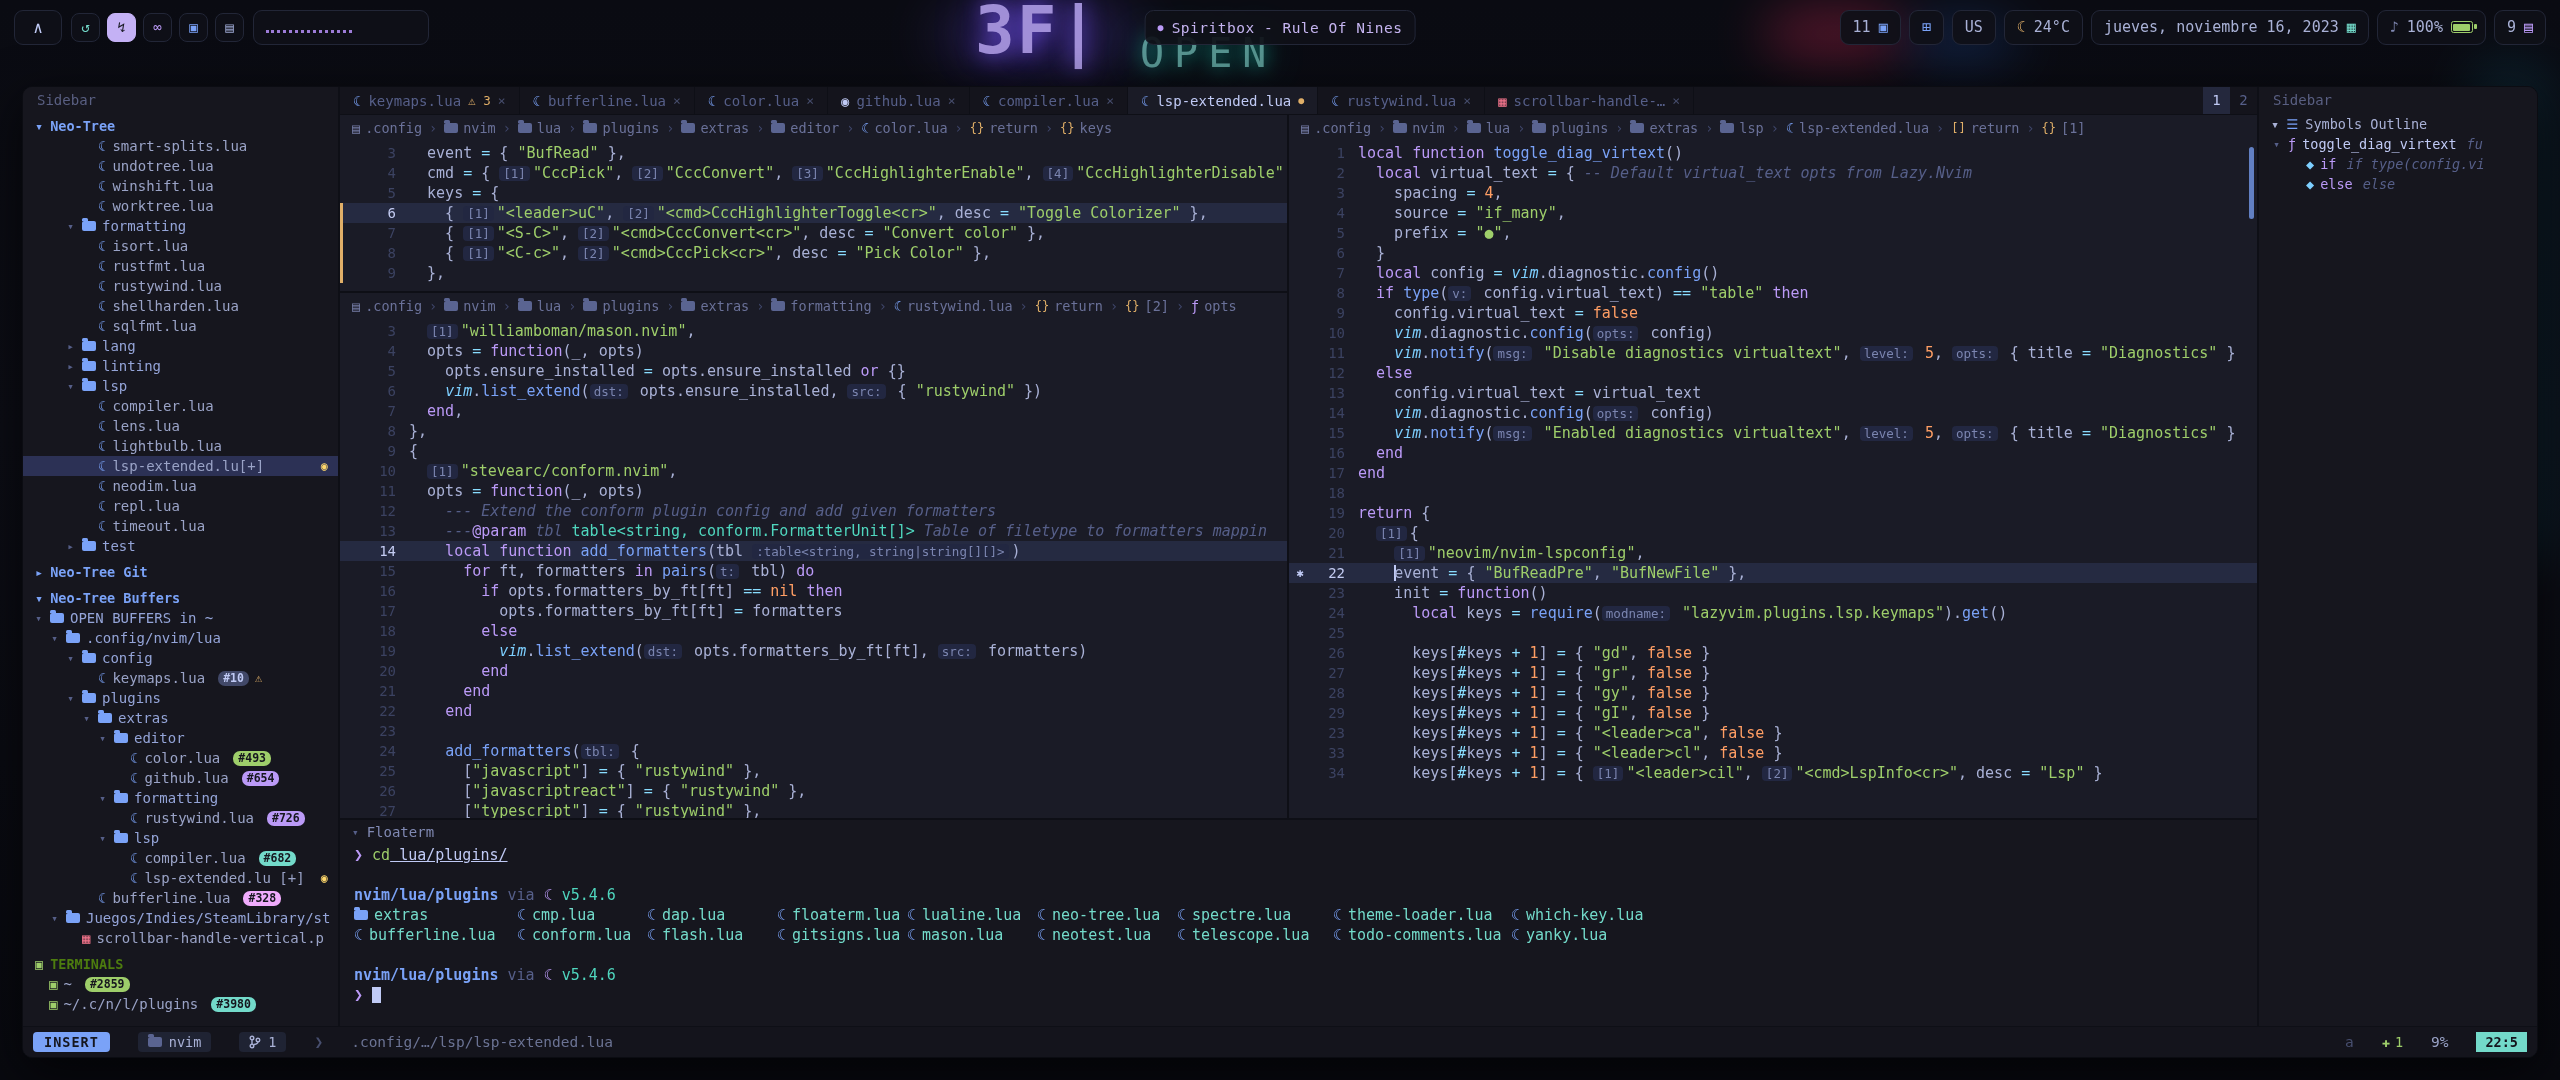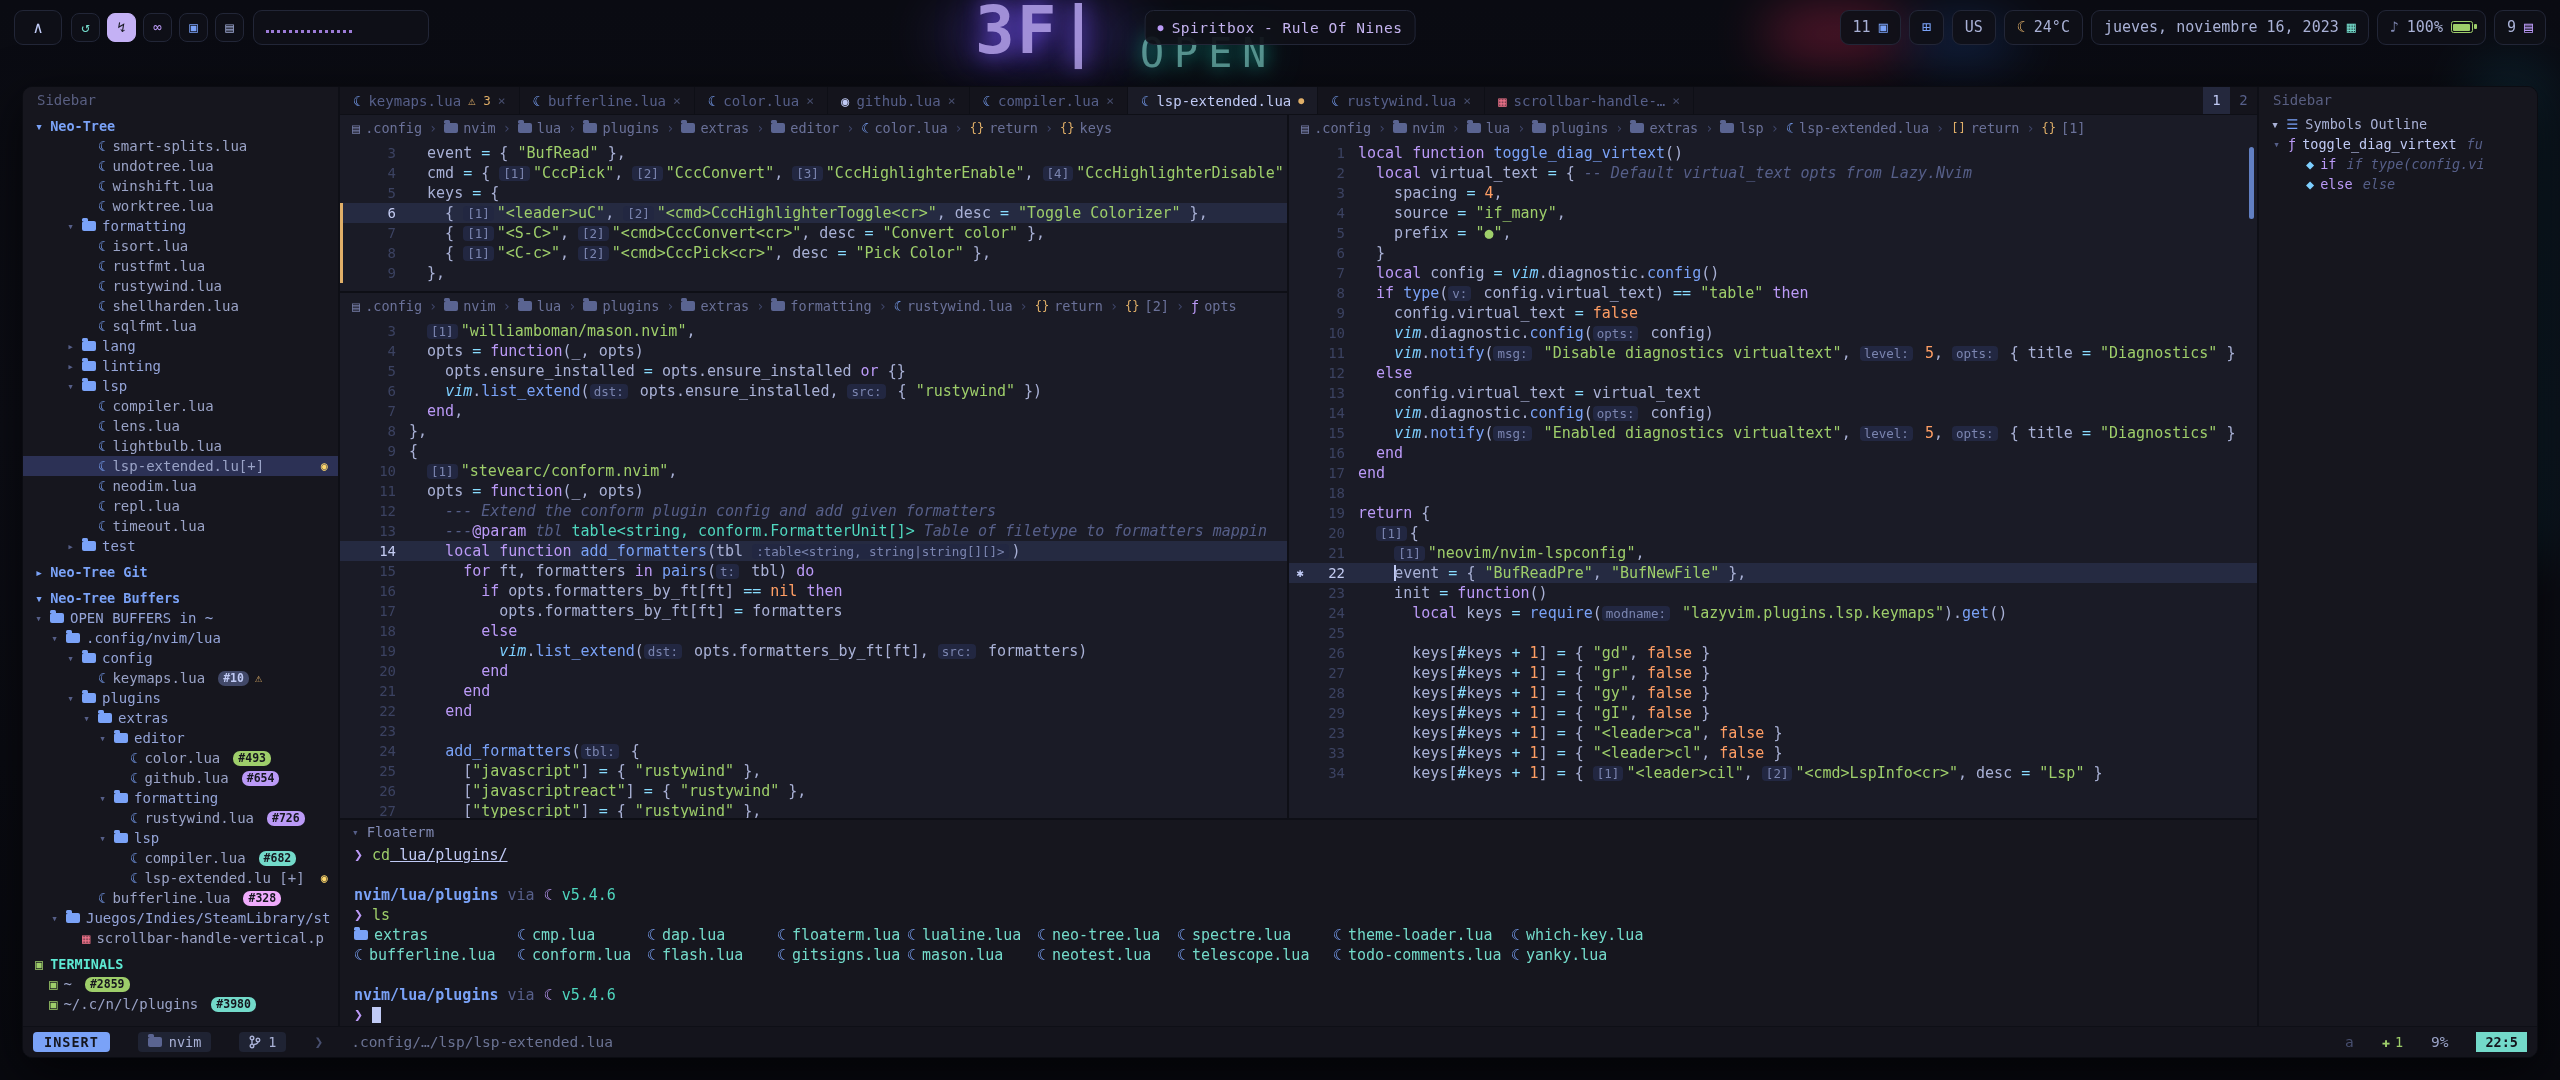--- a/index.html
+++ b/index.html
@@ -75,21 +75,21 @@
   .ic-lua{color:#7aa2f7}.ic-doc{color:#747ca6}.ic-brace{color:#e0af68;font-size:12px}
   .ic-fn{color:#bb9af7}.ic-img{color:#f7768e}.ic-term{color:#9ece6a}.ic-git{color:#c0caf5}
   .ic-warn{color:#e0af68;font-size:12px}.ic-bulb{color:#ffd86b;font-size:12px}
   .fold{width:14px;height:10px;background:#7aa2f7;border-radius:2px;position:relative;display:inline-block;flex:none;font-style:normal;}
   .fold::before{content:"";position:absolute;top:-3px;left:0;width:6px;height:3px;background:inherit;border-radius:1.5px 1.5px 0 0;}
   .fold.dim{background:#5a6491;}
   
   #tree{flex:1;overflow:hidden;padding-top:2px;}
   .tree-section{display:flex;align-items:center;gap:7px;height:20px;padding-left:12px;color:#7aa2f7;font-size:13.5px;font-weight:bold;margin-top:6px;white-space:nowrap;}
   .tree-section:first-child{margin-top:0;}
-  .term-label{color:#5eead4;}
+  .term-label{color:#4d7c0f;}
   .trow{display:flex;align-items:center;height:20px;font-size:14px;color:#9aa3c7;gap:6px;white-space:nowrap;overflow:hidden;}
   .trow .chev{color:#565f89;width:11px;flex:none;font-size:11px;text-align:center;}
   .chev.noc{visibility:hidden;}
   .dirname{color:#94a4d8;}
   .trow.sel{background:#2c3155;}
   .badge{margin-left:7px;color:#16161e;font-weight:bold;font-size:11.5px;padding:0 5px;border-radius:7px;line-height:15px;}
   .push{margin-left:auto;margin-right:10px;}
   
   .floaterm{height:206px;flex:none;border-top:2px solid #0e0f16;background:#16161e;display:flex;flex-direction:column;overflow:hidden;}
   .float-title{height:24px;flex:none;display:flex;align-items:center;gap:8px;padding:0 12px;color:#8089b3;font-size:14px;}
@@ -952,21 +952,20 @@
       </div>
       <section class="floaterm">
         <div class="float-title">
           <span class="chev">▾</span>
           <span>Floaterm</span>
         </div>
         <div class="term-body" id="term">
             <div class="tl"><span class="t-prompt">❯ </span><span class="t-cmd">cd</span><span class="t-patharg"> lua/plugins/</span></div>
             <div class="tl"></div>
             <div class="tl"><span class="t-path">nvim/lua/plugins</span><span class="t-dim"> via </span><span class="t-moon">☾ </span><span class="t-ver">v5.4.6</span></div>
-            <div class="tl"><span class="t-prompt">❯ </span><span class="t-cmd">ls</span></div>
             <div class="tl ls-row"><span class="cell"><i class="fold"></i><span class="lsname">extras</span></span><span class="cell"><span class="ico ic-lua">☾</span><span class="lsname">cmp.lua</span></span><span class="cell"><span class="ico ic-lua">☾</span><span class="lsname">dap.lua</span></span><span class="cell"><span class="ico ic-lua">☾</span><span class="lsname">floaterm.lua</span></span><span class="cell"><span class="ico ic-lua">☾</span><span class="lsname">lualine.lua</span></span><span class="cell"><span class="ico ic-lua">☾</span><span class="lsname">neo-tree.lua</span></span><span class="cell"><span class="ico ic-lua">☾</span><span class="lsname">spectre.lua</span></span><span class="cell"><span class="ico ic-lua">☾</span><span class="lsname">theme-loader.lua</span></span><span class="cell"><span class="ico ic-lua">☾</span><span class="lsname">which-key.lua</span></span></div>
             <div class="tl ls-row"><span class="cell"><span class="ico ic-lua">☾</span><span class="lsname">bufferline.lua</span></span><span class="cell"><span class="ico ic-lua">☾</span><span class="lsname">conform.lua</span></span><span class="cell"><span class="ico ic-lua">☾</span><span class="lsname">flash.lua</span></span><span class="cell"><span class="ico ic-lua">☾</span><span class="lsname">gitsigns.lua</span></span><span class="cell"><span class="ico ic-lua">☾</span><span class="lsname">mason.lua</span></span><span class="cell"><span class="ico ic-lua">☾</span><span class="lsname">neotest.lua</span></span><span class="cell"><span class="ico ic-lua">☾</span><span class="lsname">telescope.lua</span></span><span class="cell"><span class="ico ic-lua">☾</span><span class="lsname">todo-comments.lua</span></span><span class="cell"><span class="ico ic-lua">☾</span><span class="lsname">yanky.lua</span></span></div>
             <div class="tl"></div>
             <div class="tl"><span class="t-path">nvim/lua/plugins</span><span class="t-dim"> via </span><span class="t-moon">☾ </span><span class="t-ver">v5.4.6</span></div>
             <div class="tl"><span class="t-prompt">❯ </span><span class="tcursor"></span></div>
           </div>
       </section>
     </main>
 
     <aside class="col-right">

